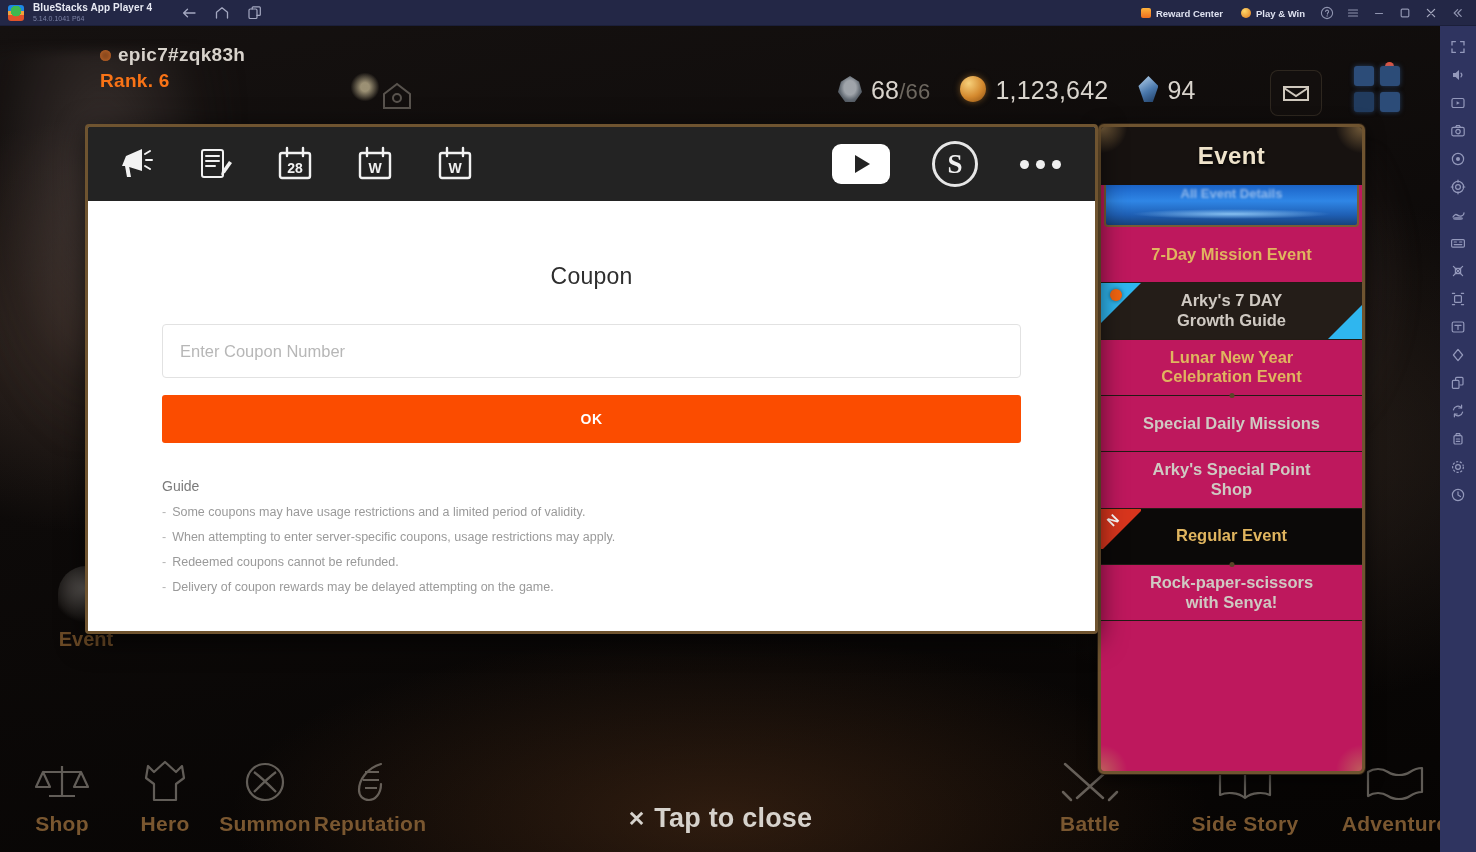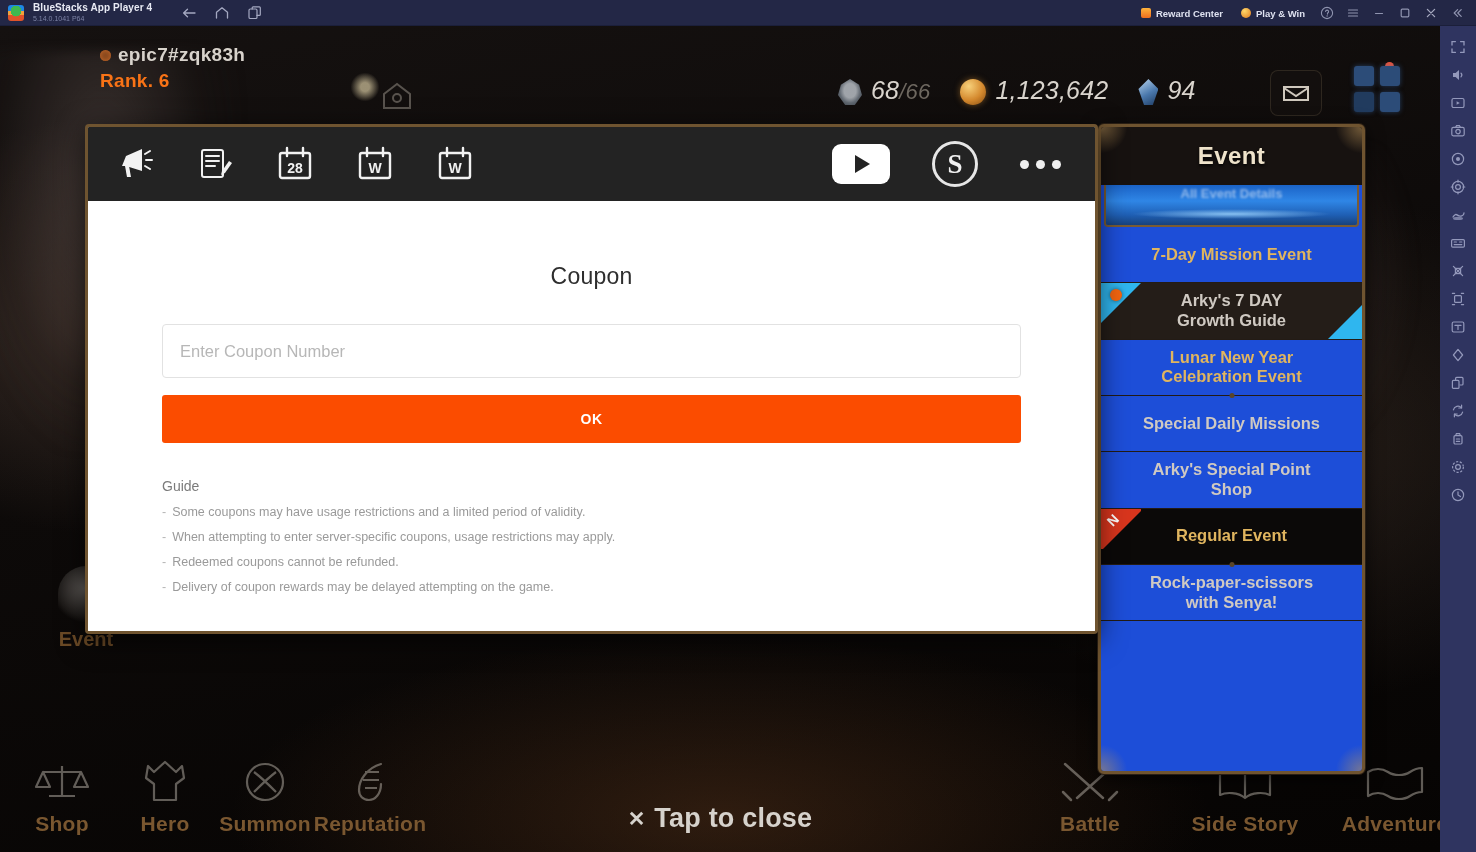--- a/index.html
+++ b/index.html
@@ -63,21 +63,21 @@
   
   #hud-top { position:absolute; left:0; top:0; width:1440px; height:92px; }
   #player-info { position:absolute; left:100px; top:18px; }
   .pi-row1 { display:flex; align-items:center; gap:7px; }
   .pi-badge { width:11px;height:11px;border-radius:50%;background:#8c4a1e;box-shadow:0 0 4px #c4682a inset; }
   .pi-name { font-size:19px; font-weight:bold; color:#d8d3cc; letter-spacing:.3px; }
   .pi-rank { font-size:19px; font-weight:bold; color:#f97316; margin-top:4px; letter-spacing:.3px; }
   #house-ico { position:absolute; left:378px; top:50px; width:38px; height:38px; opacity:.42; }
 
   .res-group { position:absolute; top:50px; display:flex; align-items:center; }
-  .res { display:flex; align-items:flex-end; gap:9px; margin-right:30px;font-style:italic; }
+  .res { display:flex; align-items:flex-start; gap:9px; margin-right:30px; }
   .res .val { font-size:25px; color:#d9d4cd; font-weight:400; letter-spacing:.2px; }
   .res .val .max { color:#6e6860; font-size:22px; }
   .ico-energy { width:24px;height:26px;
     background:radial-gradient(ellipse at 50% 45%, #cfd6de 0 35%, #7d8894 60%, #3e4751 100%);
     clip-path:polygon(50% 0,88% 22%,100% 62%,70% 100%,30% 100%,0 62%,12% 22%); opacity:.75; }
   .ico-gold { width:26px;height:26px;border-radius:50%;
     background:radial-gradient(circle at 34% 28%, #f7d07a, #d4892e 55%, #8a4f13 100%);
     box-shadow:0 0 6px rgba(210,140,50,.5); }
   .ico-sky { width:20px;height:26px;
     background:linear-gradient(150deg,#bcd7ef,#4b79ad 55%,#1e3c63);
@@ -120,21 +120,21 @@
     box-shadow:0 0 0 1px #2a1f14, 0 4px 18px rgba(0,0,0,.7);
     overflow:hidden; display:flex; flex-direction:column;
   }
   #event-panel .corner { position:absolute; width:30px;height:30px; pointer-events:none;
     background:radial-gradient(circle at 0 0, rgba(190,150,90,.55), transparent 62%); }
   .c-tl{left:0;top:0;} .c-tr{right:0;top:0;transform:scaleX(-1);}
   .c-bl{left:0;bottom:0;transform:scaleY(-1);} .c-br{right:0;bottom:0;transform:scale(-1);}
   #event-title { height:58px; display:flex; align-items:center; justify-content:center;
     font-size:24px; font-weight:bold; color:#efe3cb; letter-spacing:.4px;
     text-shadow:0 2px 3px rgba(0,0,0,.8); background:#171210; }
-  #event-list { flex:1; overflow:hidden; background:#1d4ed8; }
+  #event-list { flex:1; overflow:hidden; background:#be185d; }
   .ev-banner { height:42px; margin:0 3px; position:relative; overflow:hidden;
     border:2px solid #7a5c33; border-top:none; border-radius:0 0 4px 4px; }
   .ev-banner .inner { position:absolute; inset:0;
     background:linear-gradient(180deg,#1b63c7 0%, #2f86e6 40%, #1f5fb4 75%, #17427d 100%); }
   .ev-banner .shine { position:absolute; left:10%; right:10%; bottom:6px; height:10px;
     background:radial-gradient(ellipse at 50% 50%, rgba(160,215,255,.8), transparent 70%); }
   .ev-banner .ghost-text { position:absolute; top:1px; left:0; right:0; text-align:center;
     font-size:13px; font-weight:bold; color:rgba(225,235,250,.55); filter:blur(1px); }
 
   .ev-item { position:relative; min-height:56px; display:flex; align-items:center;

